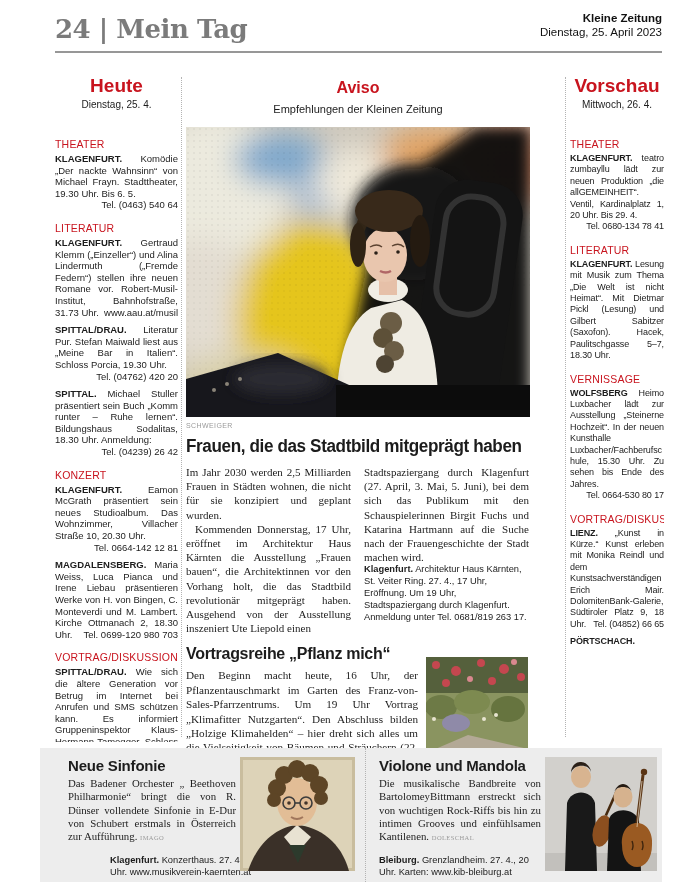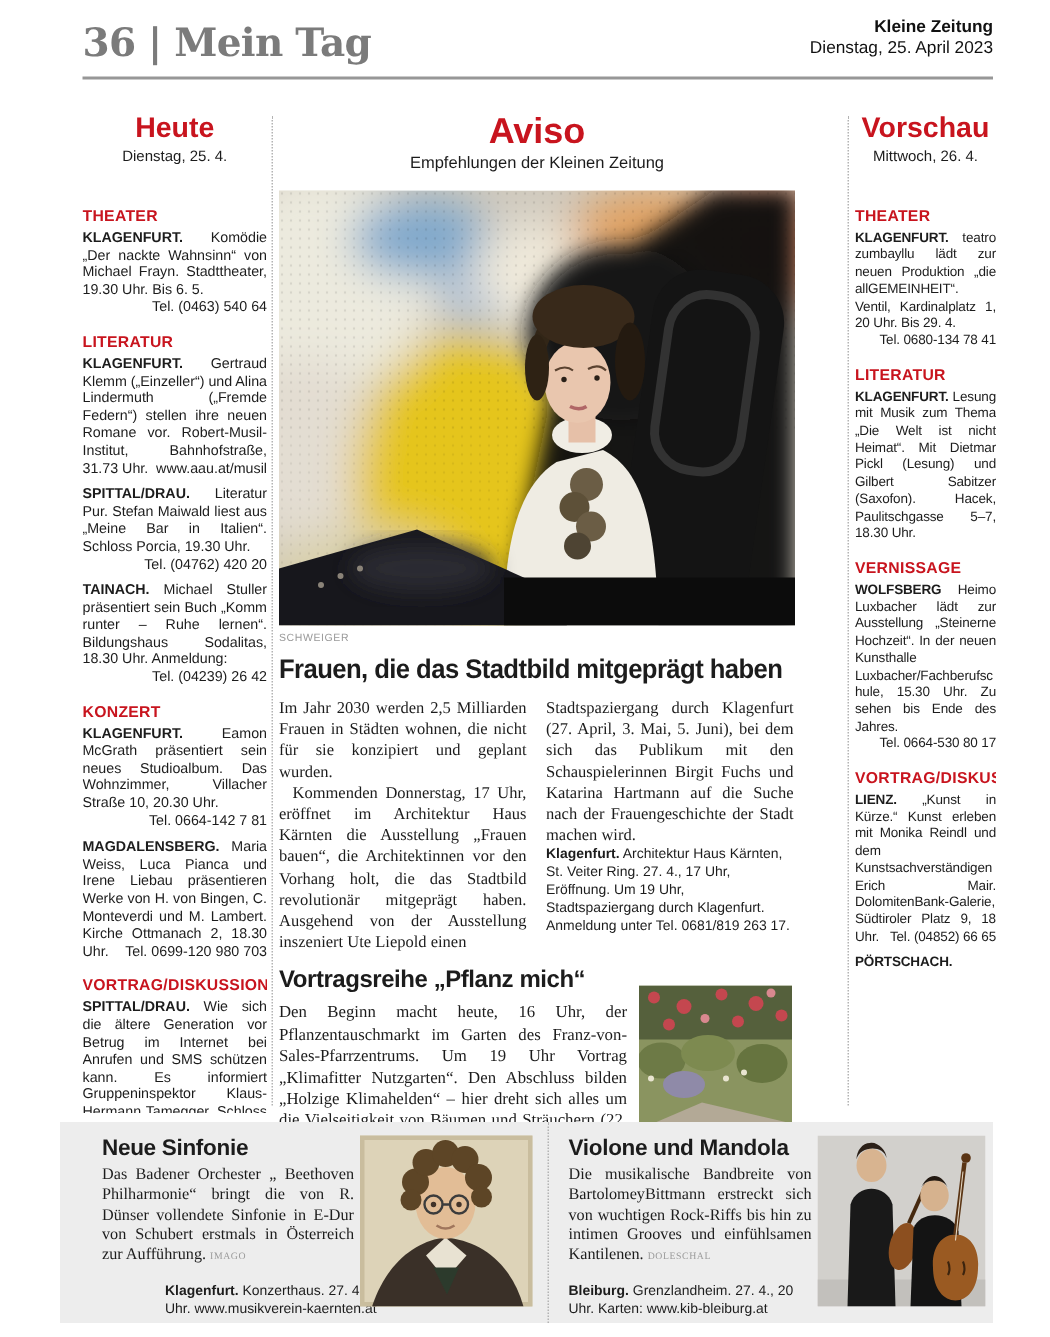--- a/index.html
+++ b/index.html
@@ -17,30 +17,30 @@
 
   
   .vsep{position:absolute;top:77px;height:660px;width:0;border-left:1px dotted #b3b3b3;}
   .vsep.s1{left:181px;} .vsep.s2{left:565px;}
 
   
   .col-left{position:absolute;left:55px;top:75px;width:123px;height:667px;overflow:hidden;}
   .col-right{position:absolute;left:570px;top:75px;width:94px;height:667px;overflow:hidden;}
   .day-title{text-align:center;color:var(--red);font-weight:bold;font-size:19px;line-height:21px;}
   .day-sub{text-align:center;font-size:10px;margin-top:3px;}
-  .sec-title{color:var(--red);font-weight:bold;font-size:10.5px;letter-spacing:0.2px;margin:11px 0 3px;}
+  .sec-title{color:var(--red);font-weight:normal;font-size:10.5px;letter-spacing:0.2px;margin:11px 0 3px;}
   .sec-title.first{margin-top:28px;}
   .entry{font-size:9.5px;line-height:11.6px;margin:0 0 6px;overflow:hidden;text-align:justify;hyphens:auto;overflow-wrap:break-word;}
   .col-right .entry{font-size:9px;line-height:11.4px;letter-spacing:-0.1px;}
   .entry .lead{font-weight:bold;}
   .entry .tel{float:right;}
 
   
   .col-center{position:absolute;left:186px;top:75px;width:344px;height:672px;}
-  .aviso-title{text-align:center;color:var(--red);font-weight:bold;font-size:24px;line-height:26px;}
+  .aviso-title{text-align:center;color:var(--red);font-weight:bold;font-size:16px;line-height:26px;}
   .aviso-sub{text-align:center;font-size:11px;margin-top:2px;}
   .main-photo{display:block;margin-top:12px;width:344px;height:290px;}
   .caption-row{margin-top:5px;display:flex;justify-content:space-between;align-items:baseline;font-size:10.5px;font-weight:bold;}
   .credit{font-size:7px;color:var(--creditgray);font-weight:normal;letter-spacing:0.4px;}
   .headline1{margin-top:7px;font-size:18px;font-weight:bold;letter-spacing:-0.4px;white-space:nowrap;transform:scaleX(0.95);transform-origin:left;}
   .body2col{margin-top:8px;display:flex;gap:13px;font-family:"Liberation Serif",serif;font-size:11px;line-height:14.2px;text-align:justify;hyphens:auto;}
   .bcol{width:165px;}
   .bcol p{margin:0;}
   .bcol p.indent{text-indent:9px;}
   .info{font-family:"Liberation Sans",sans-serif;font-size:9.3px;line-height:11.8px;text-align:left;}
@@ -68,45 +68,45 @@
   .b-img{position:absolute;top:9px;}
   .b-img.schubert{left:200px;width:115px;height:114px;}
   .b-img.duo{right:5px;width:112px;height:114px;}
 </style>
 </head>
 <body>
 
 <div class="page">
 
   <div class="masthead">
-    <div class="mt-title">36 | Mein Tag</div>
+    <div class="mt-title">24 | Mein Tag</div>
     <div class="mt-right">
       <span class="paper">Kleine Zeitung</span>
       <span>Dienstag, 25. April 2023</span>
     </div>
   </div>
   <div class="mast-rule"></div>
 
   <div class="vsep s1"></div>
   <div class="vsep s2"></div>
 
   <div class="col-left">
     <div class="day-title">Heute</div>
     <div class="day-sub">Dienstag, 25. 4.</div>
 
     <div class="sec-title first">THEATER</div>
     <p class="entry"><span class="lead">KLAGENFURT.</span> <span>Komödie „Der nackte Wahnsinn“ von Michael Frayn. Stadttheater, 19.30 Uhr. Bis 6. 5.</span> <span class="tel">Tel. (0463) 540 64</span></p>
 
     <div class="sec-title">LITERATUR</div>
     <p class="entry"><span class="lead">KLAGENFURT.</span> <span>Gertraud Klemm („Einzeller“) und Alina Lindermuth („Fremde Federn“) stellen ihre neuen Romane vor. Robert-Musil-Institut, Bahnhofstraße, 31.73 Uhr.</span> <span class="tel">www.aau.at/musil</span></p>
     <p class="entry"><span class="lead">SPITTAL/DRAU.</span> <span>Literatur Pur. Stefan Maiwald liest aus „Meine Bar in Italien“. Schloss Porcia, 19.30 Uhr.</span> <span class="tel">Tel. (04762) 420 20</span></p>
-    <p class="entry"><span class="lead">TAINACH.</span> <span>Michael Stuller präsentiert sein Buch „Komm runter – Ruhe lernen“. Bildungshaus Sodalitas, 18.30 Uhr. Anmeldung:</span> <span class="tel">Tel. (04239) 26 42</span></p>
+    <p class="entry"><span class="lead">SPITTAL.</span> <span>Michael Stuller präsentiert sein Buch „Komm runter – Ruhe lernen“. Bildungshaus Sodalitas, 18.30 Uhr. Anmeldung:</span> <span class="tel">Tel. (04239) 26 42</span></p>
 
     <div class="sec-title">KONZERT</div>
-    <p class="entry"><span class="lead">KLAGENFURT.</span> <span>Eamon McGrath präsentiert sein neues Studioalbum. Das Wohnzimmer, Villacher Straße 10, 20.30 Uhr.</span> <span class="tel">Tel. 0664-142 7 81</span></p>
+    <p class="entry"><span class="lead">KLAGENFURT.</span> <span>Eamon McGrath präsentiert sein neues Studioalbum. Das Wohnzimmer, Villacher Straße 10, 20.30 Uhr.</span> <span class="tel">Tel. 0664-142 12 81</span></p>
     <p class="entry"><span class="lead">MAGDALENSBERG.</span> <span>Maria Weiss, Luca Pianca und Irene Liebau präsentieren Werke von H. von Bingen, C. Monteverdi und M. Lambert. Kirche Ottmanach 2, 18.30 Uhr.</span> <span class="tel">Tel. 0699-120 980 703</span></p>
 
     <div class="sec-title">VORTRAG/DISKUSSION</div>
     <p class="entry"><span class="lead">SPITTAL/DRAU.</span> <span>Wie sich die ältere Generation vor Betrug im Internet bei Anrufen und SMS schützen kann. Es informiert Gruppeninspektor Klaus-Hermann Tamegger. Schloss Porcia, 19 Uhr.</span> </p>
 
   </div>
 
   <div class="col-center">
     <div class="aviso-title">Aviso</div>
     <div class="aviso-sub">Empfehlungen der Kleinen Zeitung</div>

